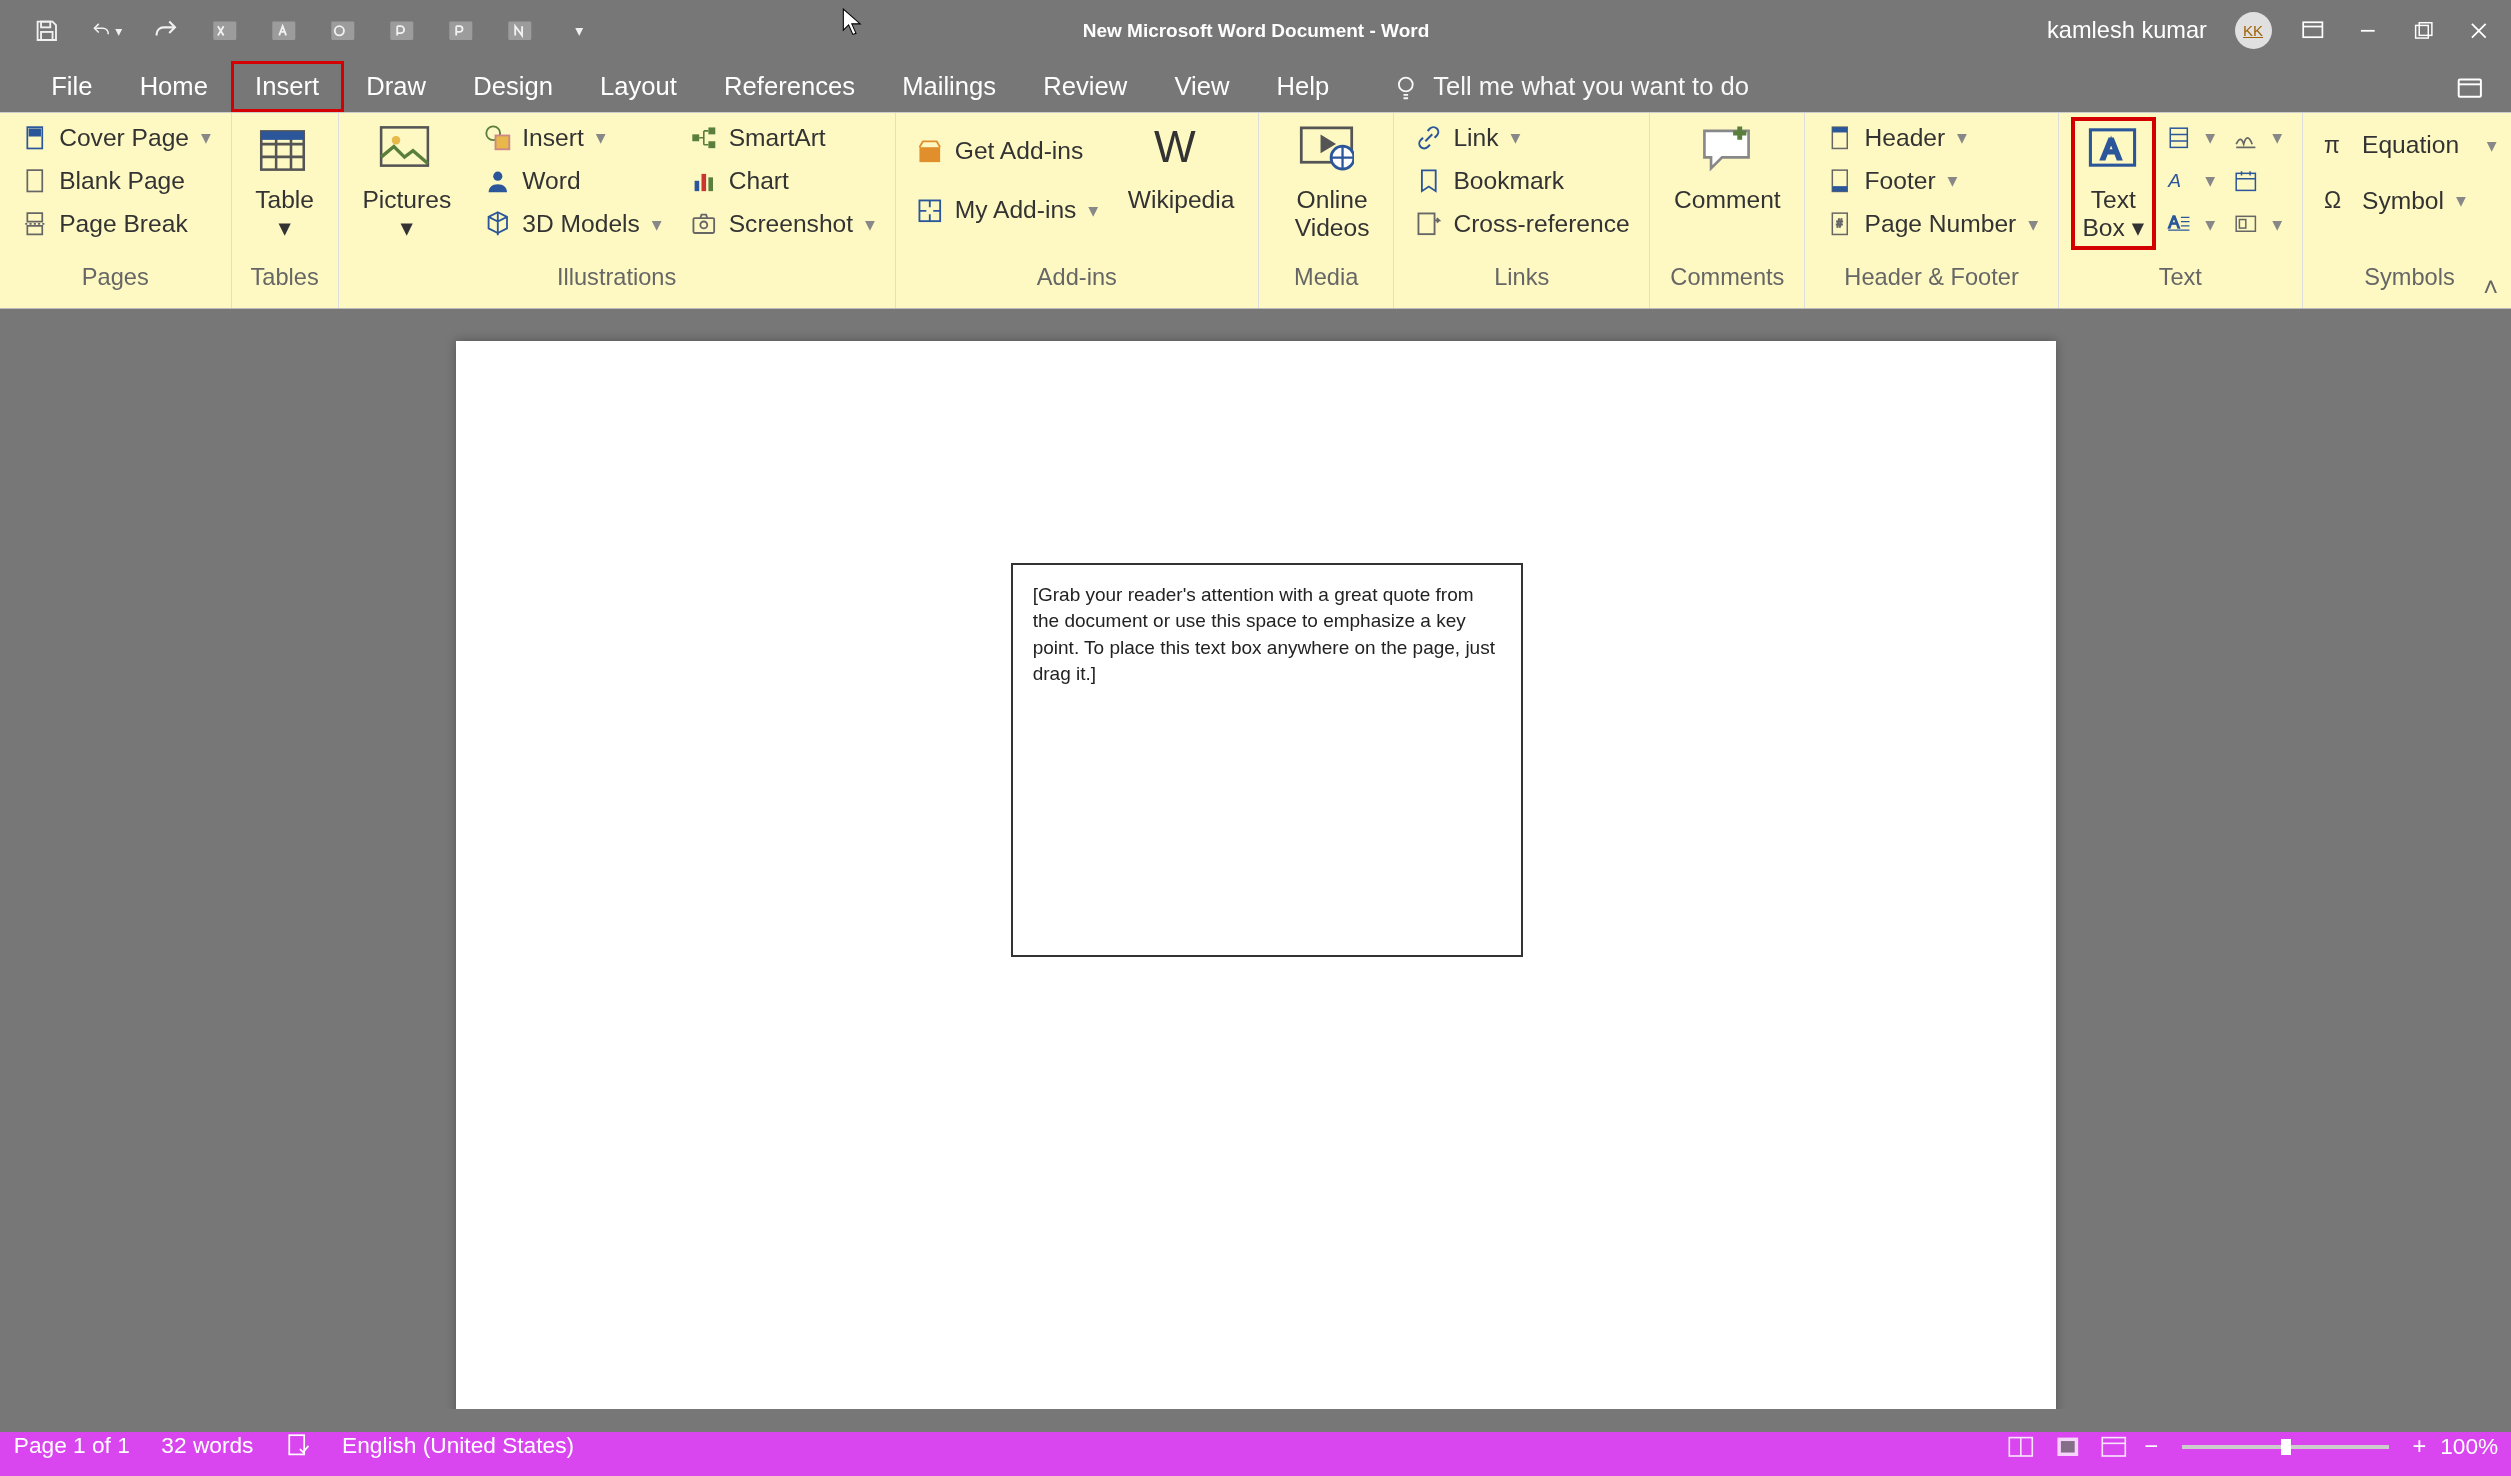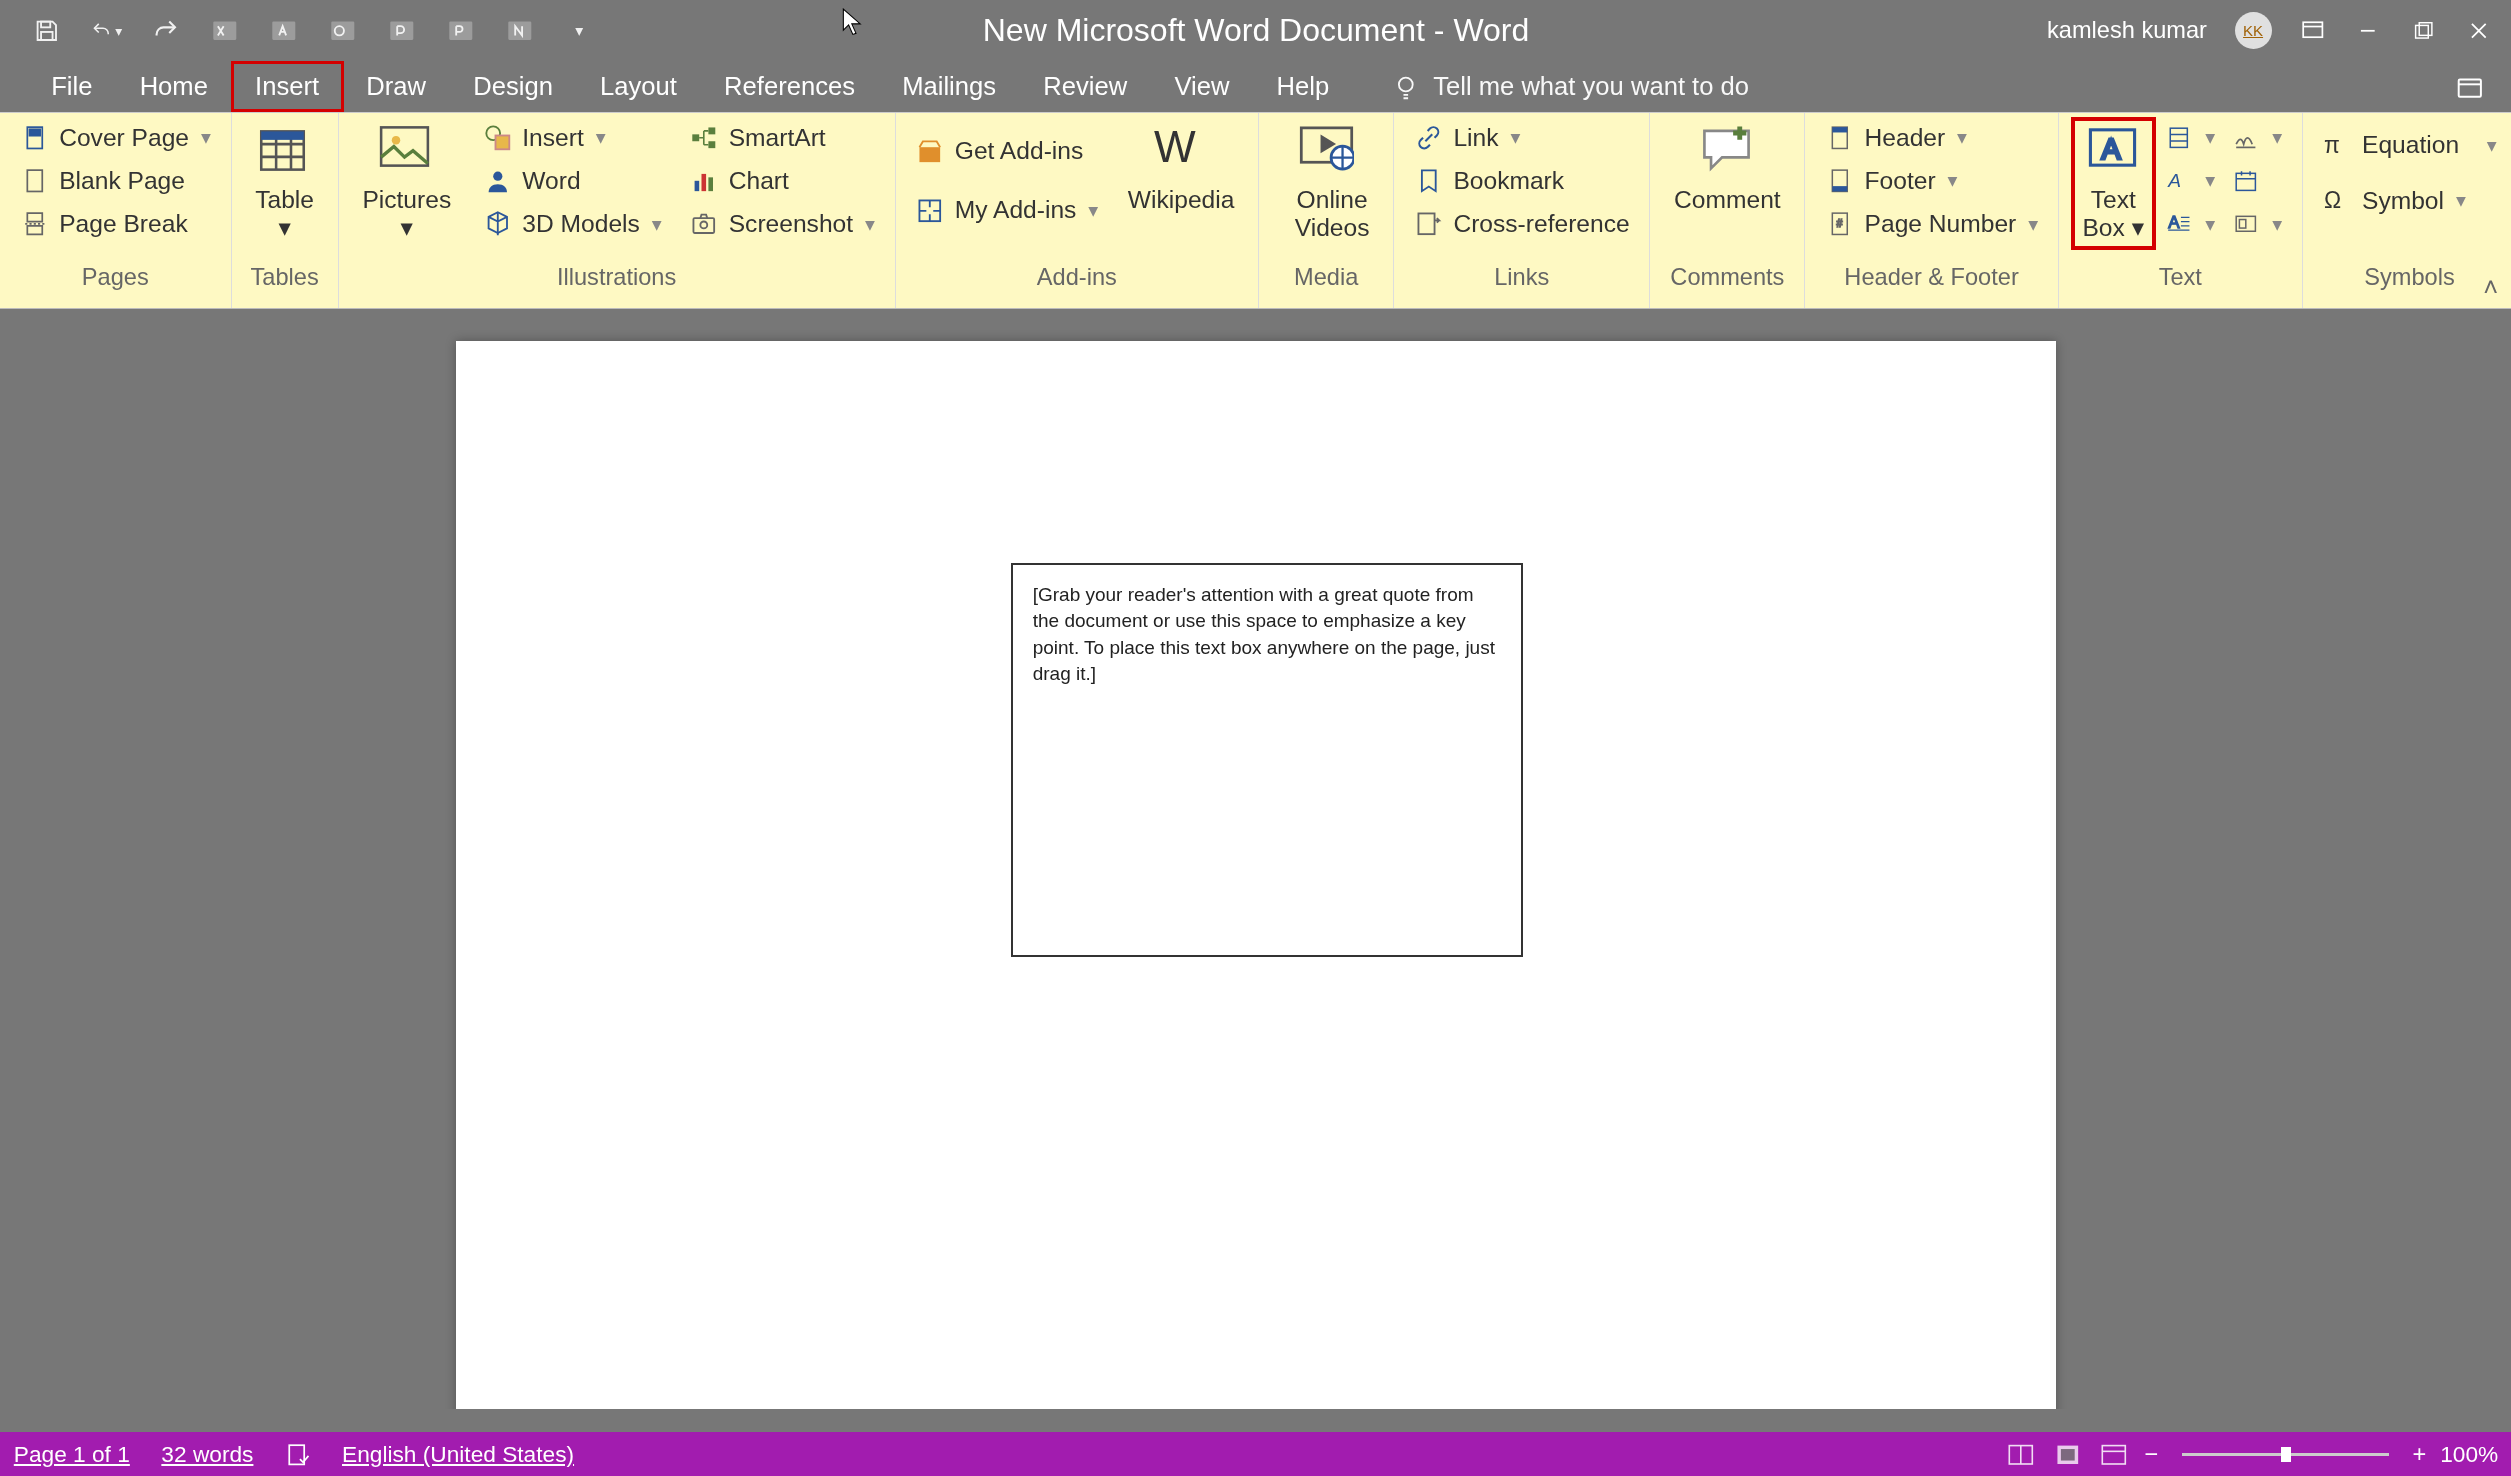--- a/index.html
+++ b/index.html
@@ -2,21 +2,21 @@
 <html><head>
 <meta charset="utf-8">
 <style>
   * { margin:0; padding:0; box-sizing:border-box; font-family:"Segoe UI", Arial, sans-serif; user-select:none; }
   body { width:2512px; height:1477px; background:#777; overflow:hidden; position:relative; }
 
   
   .titlebar { height:61px; background:#777; display:flex; align-items:center; color:#fff; font-size:23.6px; position:relative; }
   .qat { display:flex; align-items:center; gap:27.6px; padding-left:31.5px; }
   .qat-icon { width:31.5px; height:31.5px; display:flex; align-items:center; justify-content:center; color:#fff; opacity:.9; }
-  .title-center { position:absolute; left:0; right:0; text-align:center; pointer-events:none; font-weight:400; font-size:32px; }
+  .title-center { position:absolute; left:0; right:0; text-align:center; pointer-events:none; font-weight:700; font-size:19px; }
   .title-right { position:absolute; right:19.7px; display:flex; align-items:center; gap:27.6px; }
   .avatar { width:37px; height:37px; border-radius:50%; background:#e0e0e0; color:#a16207; display:flex; align-items:center; justify-content:center; font-size:15px;text-decoration:underline; }
   .winbtn { width:27.6px; height:27.6px; color:#fff; display:flex; align-items:center; justify-content:center; }
   svg { display:block; }
 
   
   .menutabs { height:51px; background:#777; display:flex; align-items:center; color:#fff; font-size:25.6px; padding-left:27.6px; gap:0; }
   .menutab { padding:9.9px 23.6px; cursor:pointer; }
   .menutab.highlight { outline:3.9px solid #d40000; outline-offset:-2px; }
   .tellme { display:flex; align-items:center; gap:13.8px; margin-left:39px; color:#fff; opacity:.95; }
@@ -45,21 +45,21 @@
   .gray { color:#666; }
   .dark { color:#333; }
 
   
   .docarea { height:1100px; background:#777; display:flex; justify-content:center; padding-top:31.5px; overflow:hidden; }
   .page { width:1600px; height:1123px; background:#fff; box-shadow:0 0 9.9px rgba(0,0,0,.3); position:relative; }
   .textbox { position:absolute; left:555px; top:222px; width:512px; height:394px; border:2px solid #333; padding:17.7px 19.7px; }
   .textbox-content { color:#222; font-size:19px; line-height:1.38; font-family:"Segoe UI", sans-serif; }
 
   
-  .statusbar { position:absolute; bottom:0; left:0; right:0; height:45px; background:#a21caf; display:flex; align-items:center; color:#fff; font-size:22.7px; padding:0 13.8px; gap:31.5px;text-decoration:underline; }
+  .statusbar { position:absolute; bottom:0; left:0; right:0; height:45px; background:#d946ef; display:flex; align-items:flex-start; color:#fff; font-size:22.7px; padding:0 13.8px; gap:31.5px; }
   .status-right { position:absolute; right:13.8px; display:flex; align-items:center; gap:13.8px; }
   .viewbtn { width:33px; height:29.6px; color:#fff; opacity:.85; display:flex; align-items:center; justify-content:center; }
   .slider { width:207px; height:3.9px; background:#ccc; position:relative; margin:0 9.9px; }
   .slider-thumb { position:absolute; left:48%; top:-5.9px; width:9.9px; height:15.8px; background:#fff; }
 
   
   .cursor { position:absolute; left:842px; top:7.9px; width:21.7px; height:29.6px; z-index:999; pointer-events:none; }
 </style>
 </head>
 <body>

